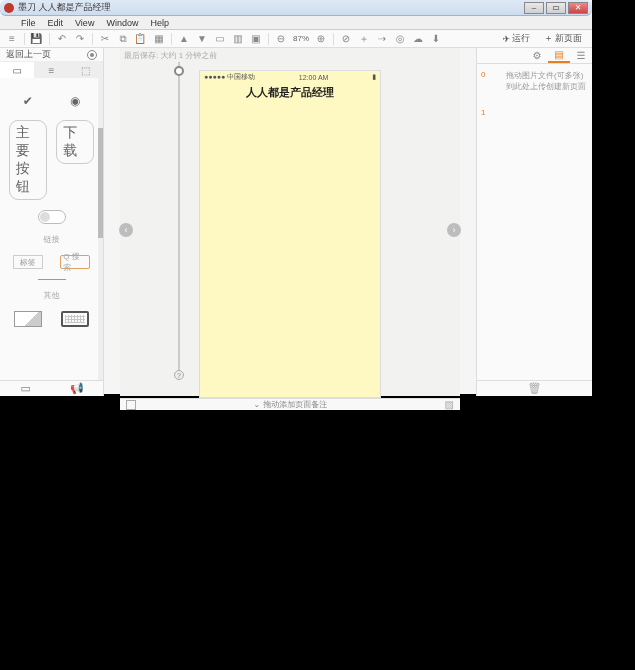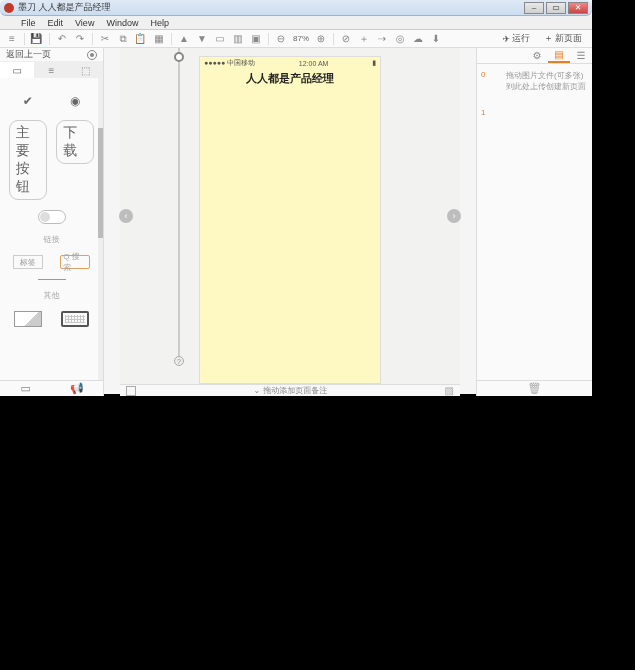--- a/index.html
+++ b/index.html
@@ -223,20 +223,21 @@
           </div>
 
       </div>
       <div class="left-footer">
         <div class="lf-btn">▭</div>
         <div class="lf-btn">📢</div>
       </div>
     </div>
 
     <div class="center">
+      <div class="center-info">最后保存: 大约 1 分钟之前</div>
       <div class="canvas-wrap">
         <div class="nav-arrow nav-left">‹</div>
         <div class="slider-v">
           <div class="slider-track">
               <div class="slider-knob" style="top:4px"></div>
             </div>
           <div class="slider-end">?</div>
         </div>
         <div class="phone">
           <div class="phone-status">

